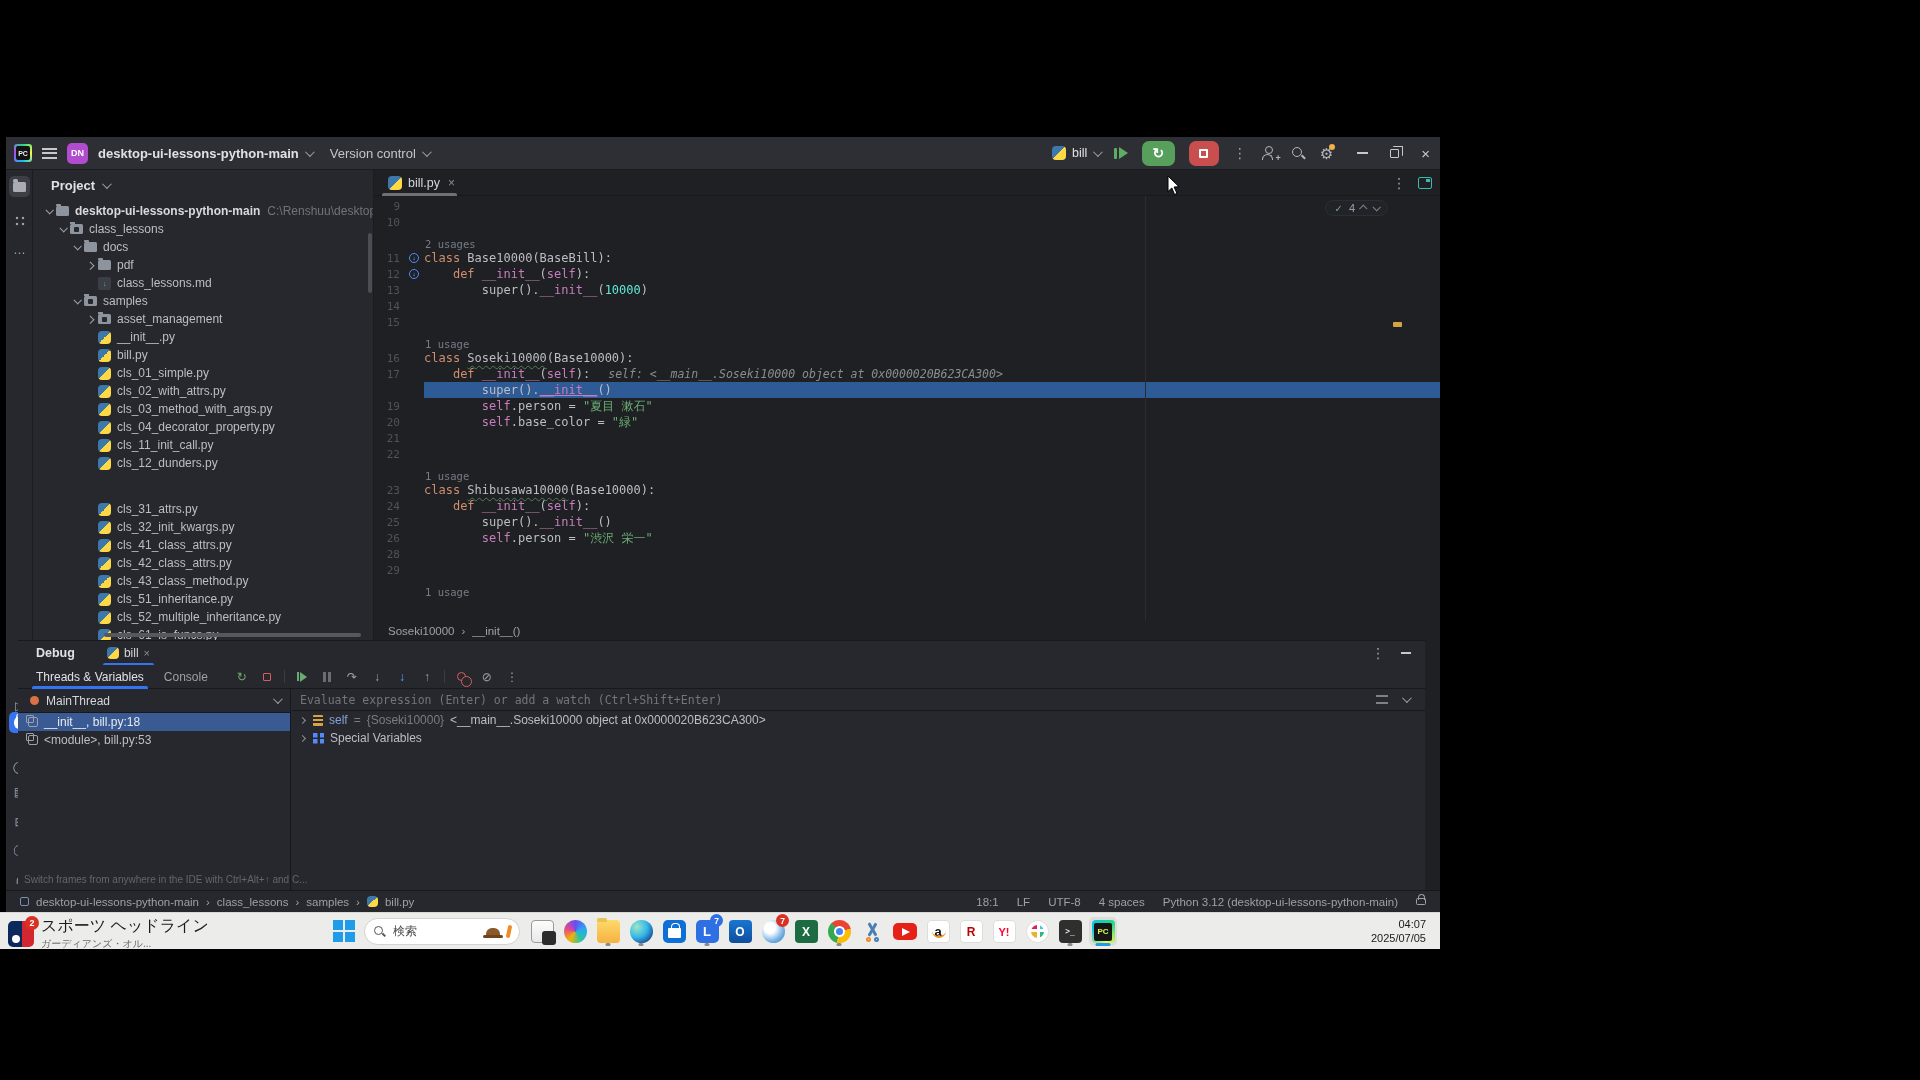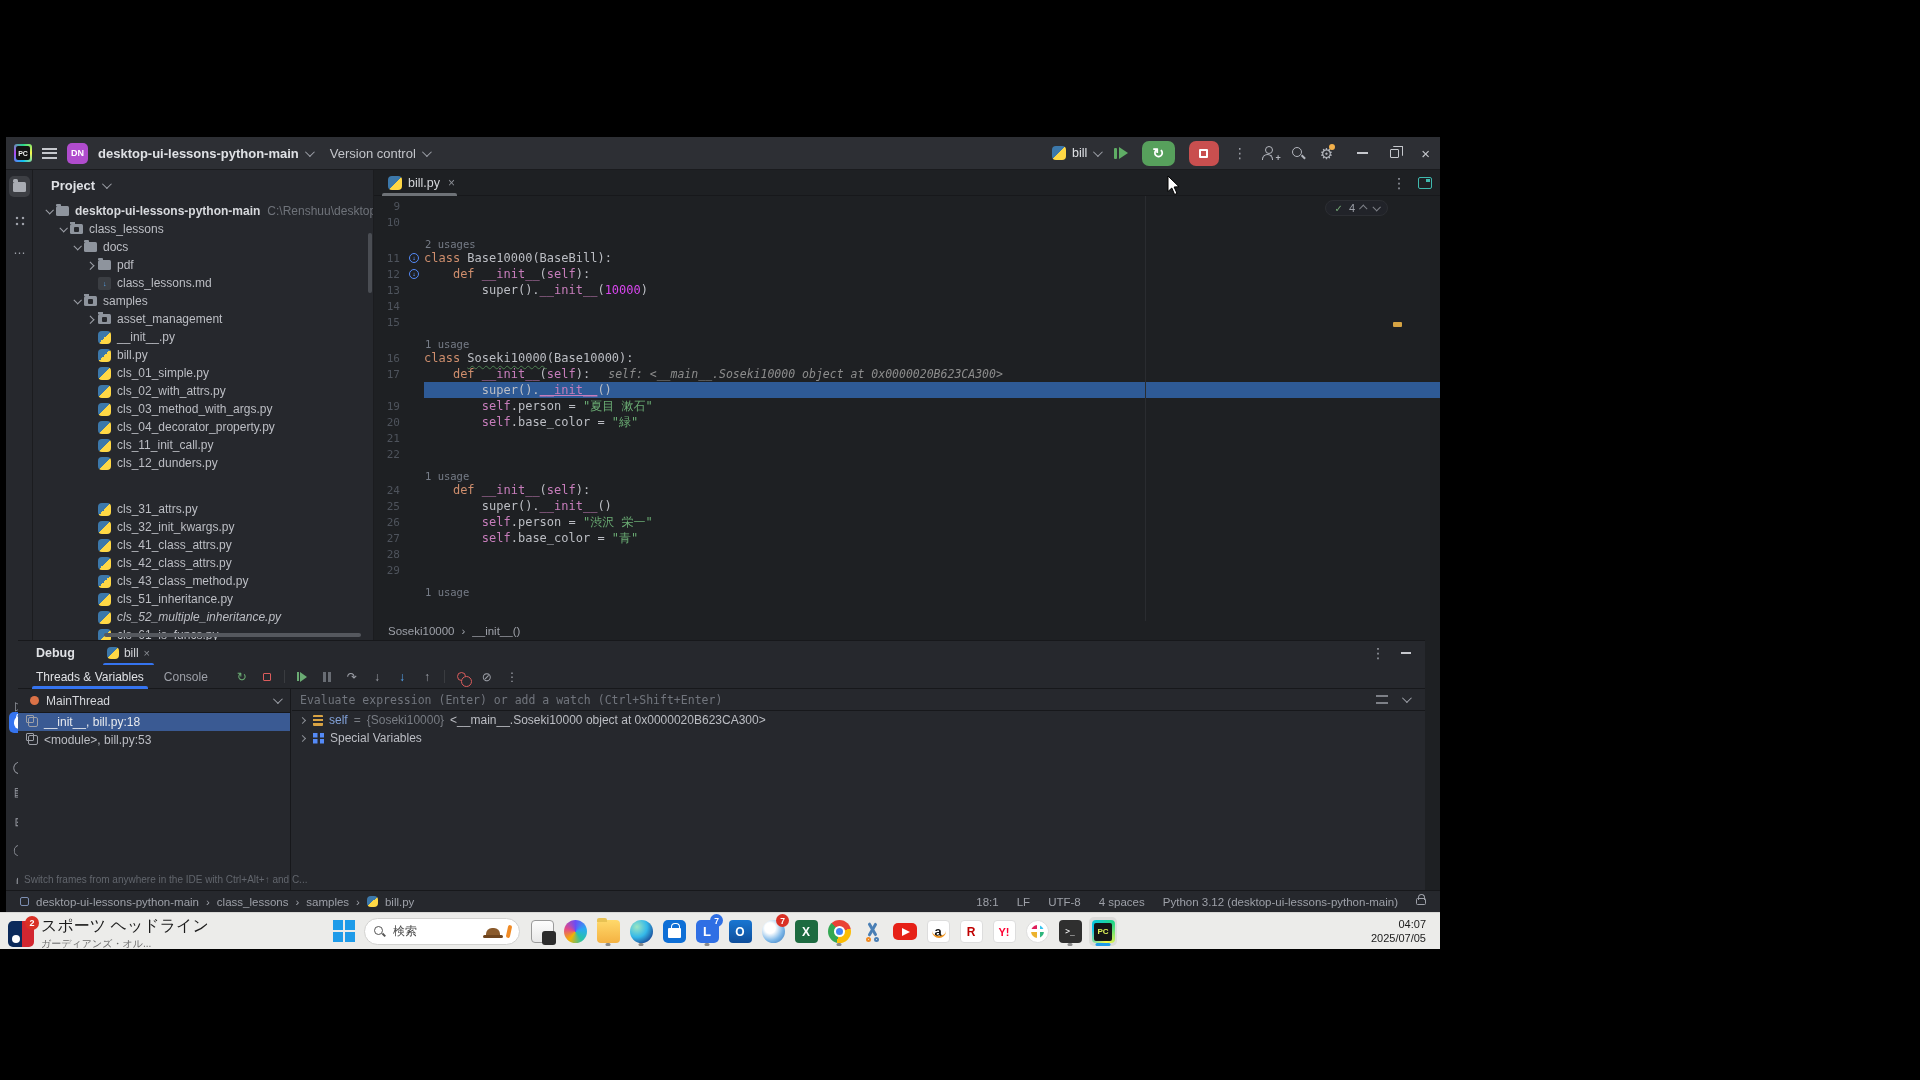--- a/index.html
+++ b/index.html
@@ -152,21 +152,21 @@
     padding-right:4px; }
   .gico { width:20px; flex:none; display:flex; align-items:center; justify-content:center; }
   .ovr { width:10px; height:10px; border:1.3px solid #548af7; border-radius:50%;
     color:#548af7; font-size:6px; line-height:8px; text-align:center; }
   .bpdot { width:11px; height:11px; border-radius:50%; background:#db5c5c; margin-left:8px; }
   .ct { white-space:pre; }
   .ct span { white-space:pre; }
   .s-k { color:#cf8e6d; } .s-p { color:#bcbec4; } .s-f { color:#c77dbb; }
   .s-fu { color:#c77dbb; text-decoration:underline; }
   .s-s { color:#c77dbb; }
-  .s-st { color:#6aab73; } .s-nu { color:#d946ef; }
+  .s-st { color:#6aab73; } .s-nu { color:#5eead4; }
   .s-w { color:#bcbec4; text-decoration:underline wavy #4e8052; text-underline-offset:3px;
     text-decoration-thickness:1px; }
   .s-h { color:#8c8c8c; font-style:italic; font-size:11.5px; margin-left:18px; }
   .ann-text { color:#767c87; font-size:10.5px; margin-left:51px; }
   .margin-line { position:absolute; left:771px; top:26px; width:1px; height:425px; background:#2a2c30; }
   .stripe-warn { position:absolute; right:38px; top:152px; width:9px; height:5px;
     background:#d6a343; border-radius:1px; z-index:6; }
   .crumbbar { position:absolute; left:0; bottom:0; width:100%; height:19px; display:flex;
     align-items:center; gap:7px; padding-left:14px; font-size:11.5px; color:#9da0a8;
     background:#1e2023; }
@@ -618,21 +618,21 @@
             </span>
             <span>cls_43_class_method.py</span>
           </div>
           <div class="trow" style="padding-left: 52px;">
             <span class="tch"></span>
             <span class="ticon">
               <span class="ic-py"></span>
             </span>
             <span>cls_51_inheritance.py</span>
           </div>
-          <div class="trow" style="padding-left: 52px; font-style: italic;">
+          <div class="trow" style="padding-left: 52px;">
             <span class="tch"></span>
             <span class="ticon">
               <span class="ic-py"></span>
             </span>
             <span>cls_52_multiple_inheritance.py</span>
           </div>
           <div class="trow" style="padding-left: 52px;">
             <span class="tch"></span>
             <span class="ticon">
               <span class="ic-py"></span>
@@ -747,38 +747,38 @@
           </div>
           <div class="crow">
             <span class="lnum">22</span>
             <span class="gico"></span>
             <span class="ct"></span>
           </div>
           <div class="crow ann">
             <span class="ann-text">1 usage</span>
           </div>
           <div class="crow">
+            <span class="lnum">23</span>
+            <span class="gico"></span>
+            <span class="ct"><span class="s-k">class </span><span class="s-w">Shibusawa10000</span><span class="s-p">(Base10000):</span></span>
+          </div>
+          <div class="crow">
             <span class="lnum">24</span>
             <span class="gico"></span>
             <span class="ct"><span class="s-p">    </span><span class="s-k">def </span><span class="s-f">__init__</span><span class="s-p">(</span><span class="s-s">self</span><span class="s-p">):</span></span>
           </div>
           <div class="crow">
             <span class="lnum">25</span>
             <span class="gico"></span>
             <span class="ct"><span class="s-p">        super().</span><span class="s-f">__init__</span><span class="s-p">()</span></span>
           </div>
           <div class="crow">
             <span class="lnum">26</span>
             <span class="gico"></span>
             <span class="ct"><span class="s-p">        </span><span class="s-s">self</span><span class="s-p">.person = </span><span class="s-st">"渋沢 栄一"</span></span>
-          </div>
-          <div class="crow">
-            <span class="lnum">27</span>
-            <span class="gico"></span>
-            <span class="ct"><span class="s-p">        </span><span class="s-s">self</span><span class="s-p">.base_color = </span><span class="s-st">"青"</span></span>
           </div>
           <div class="crow">
             <span class="lnum">28</span>
             <span class="gico"></span>
             <span class="ct"></span>
           </div>
           <div class="crow">
             <span class="lnum">29</span>
             <span class="gico"></span>
             <span class="ct"></span>

